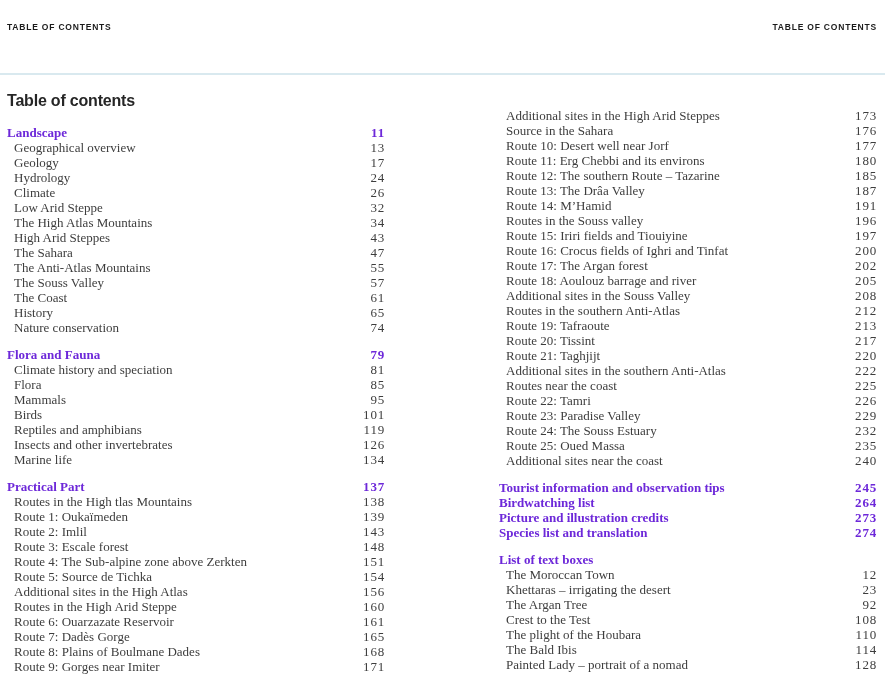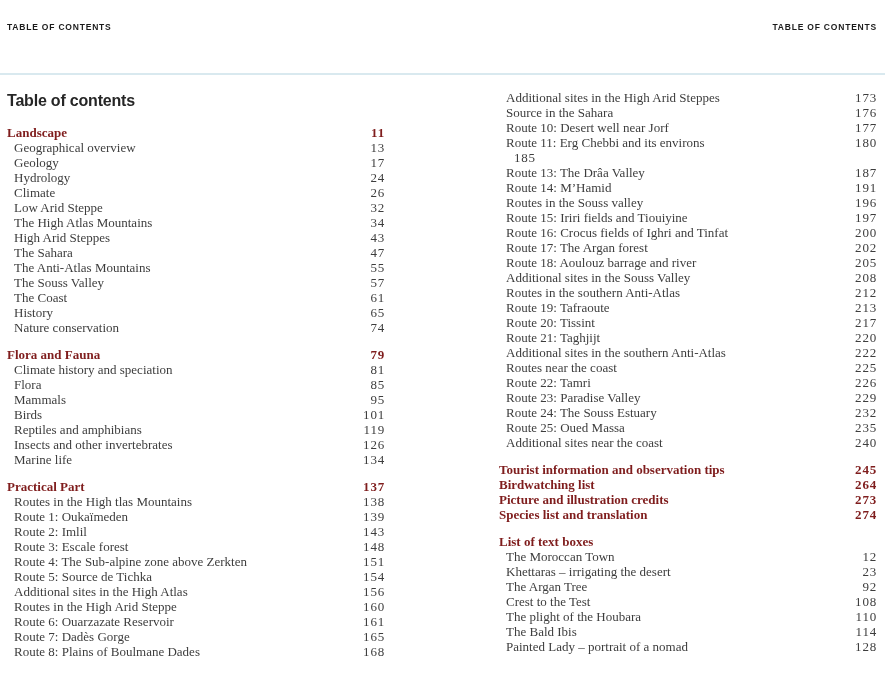--- a/index.html
+++ b/index.html
@@ -19,42 +19,42 @@
   }
   .running-head.left  { left: 7px; }
   .running-head.right { right: 8px; }
   .rule {
     position: absolute; top: 73px; left: 0;
     width: 885px; height: 2px;
     background: #d9e9ef;
   }
   .col { position: absolute; width: 378px; }
   #col-left  { left: 7px;  top: 92px; }
-  #col-right { left: 499px; top: 90px; }
+  #col-right { left: 499px; top: 108px; }
   h1.page-title {
     margin: 0 0 15px 0;
     font-family: "Liberation Sans", sans-serif;
     font-weight: 700;
     font-size: 16px;
     line-height: 18px;
     letter-spacing: -0.2px;
     color: #262626;
   }
   .section { margin-bottom: 12px; }
   .section:last-child { margin-bottom: 0; }
   .row {
     display: flex;
     justify-content: space-between;
     align-items: baseline;
     height: 15px; line-height: 15px;
     font-size: 13px;
     color: #3d3d3d;
     white-space: nowrap;
   }
-  .row.bold { font-weight: 700; color: #7f1d1d; gap: 40px; }
+  .row.bold { font-weight: 700; color: #6d28d9; gap: 40px; }
   .row.indent { padding-left: 7px; }
   .row .pg { margin-left: 8px; letter-spacing: 0.8px; }
 </style>
 </head>
 <body>
 
 <div class="page">
   <span class="running-head left">TABLE OF CONTENTS</span>
   <span class="running-head right">TABLE OF CONTENTS</span>
   <div class="rule"></div>
@@ -196,20 +196,24 @@
             <span class="pg">161</span>
           </div>
           <div class="row indent">
             <span class="lbl">Route 7: Dadès Gorge</span>
             <span class="pg">165</span>
           </div>
           <div class="row indent">
             <span class="lbl">Route 8: Plains of Boulmane Dades</span>
             <span class="pg">168</span>
           </div>
+          <div class="row indent">
+            <span class="lbl">Route 9: Gorges near Imiter</span>
+            <span class="pg">171</span>
+          </div>
         </div>
       </div>
   </div>
 
   <div id="col-right" class="col">
     <div class="sections">
         <div class="section">
           <div class="row indent">
             <span class="lbl">Additional sites in the High Arid Steppes</span>
             <span class="pg">173</span>
@@ -220,20 +224,21 @@
           </div>
           <div class="row indent">
             <span class="lbl">Route 10: Desert well near Jorf</span>
             <span class="pg">177</span>
           </div>
           <div class="row indent">
             <span class="lbl">Route 11: Erg Chebbi and its environs</span>
             <span class="pg">180</span>
           </div>
           <div class="row indent">
+            <span class="lbl">Route 12: The southern Route – Tazarine</span>
             <span class="pg">185</span>
           </div>
           <div class="row indent">
             <span class="lbl">Route 13: The Drâa Valley</span>
             <span class="pg">187</span>
           </div>
           <div class="row indent">
             <span class="lbl">Route 14: M’Hamid</span>
             <span class="pg">191</span>
           </div>

